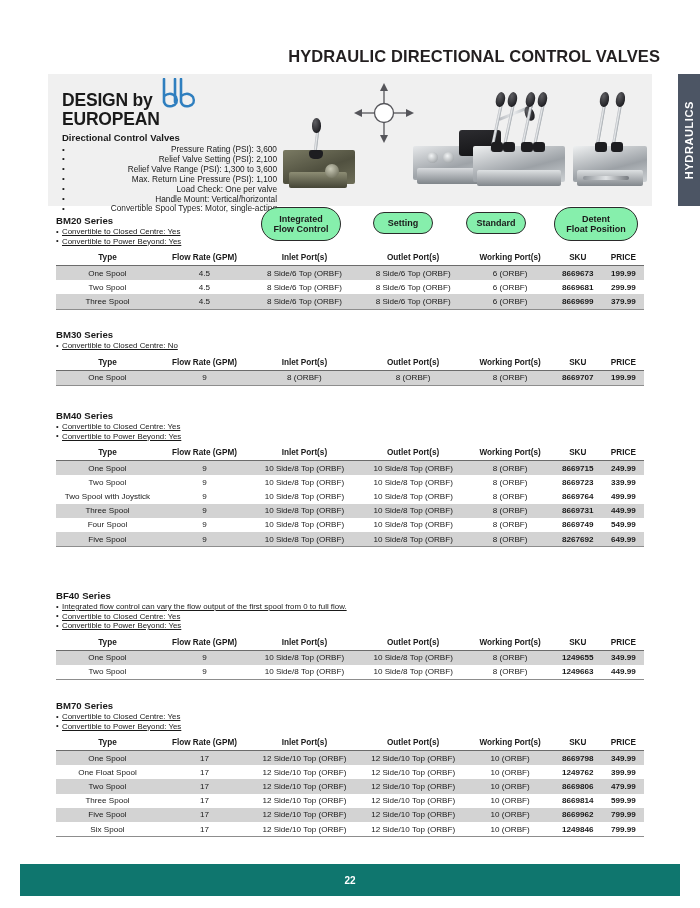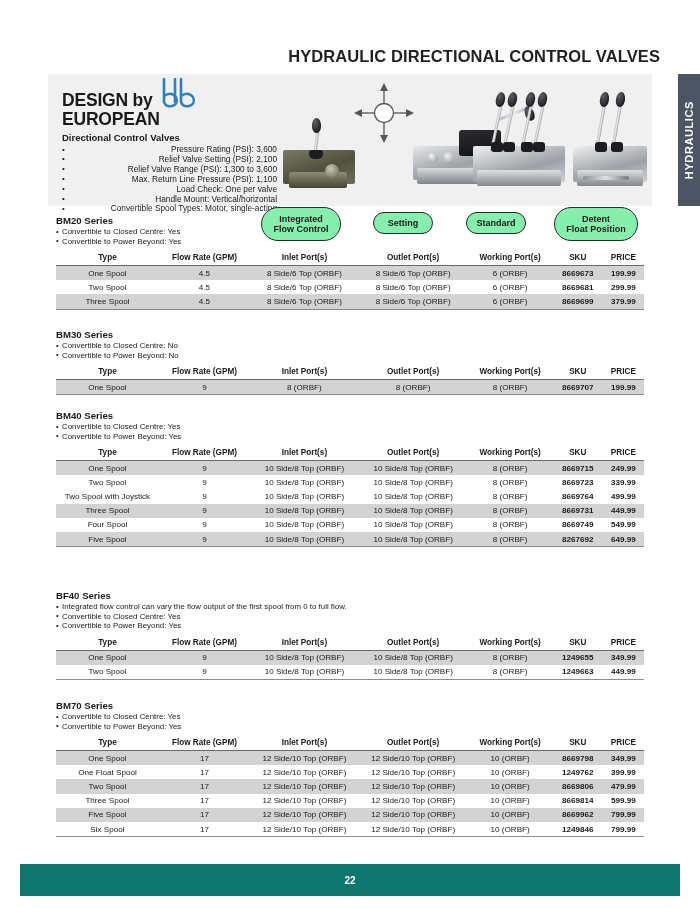--- a/index.html
+++ b/index.html
@@ -203,20 +203,21 @@
   .series-name {
     font-size: 9.6px;
     font-weight: bold;
     color: #1a1a1a;
     line-height: 12px;
   }
   .series-notes {
     margin: 0;
     padding: 0;
     list-style: none;
+    text-decoration: underline;
   }
   .series-notes li {
     font-size: 7.9px;
     line-height: 9.5px;
     color: #1a1a1a;
     padding-left: 6px;
     position: relative;
   }
   .series-notes li::before {
     content: "\2022";
@@ -490,21 +491,20 @@
             <td class="bold-cell">379.99</td>
           </tr>
         </tbody>
     </table>
   </div>
 
   <div class="section" style="top:317px;">
     <div class="series-name">BM30 Series</div>
     <ul class="series-notes">
       <li>Convertible to Closed Centre: No</li>
-      <li>Convertible to Power Beyond: No</li>
     </ul>
     <table class="spec-table">
       <colgroup>
           <col class="c-type">
           <col class="c-flow">
           <col class="c-inlet">
           <col class="c-outlet">
           <col class="c-working">
           <col class="c-sku">
           <col class="c-price">

